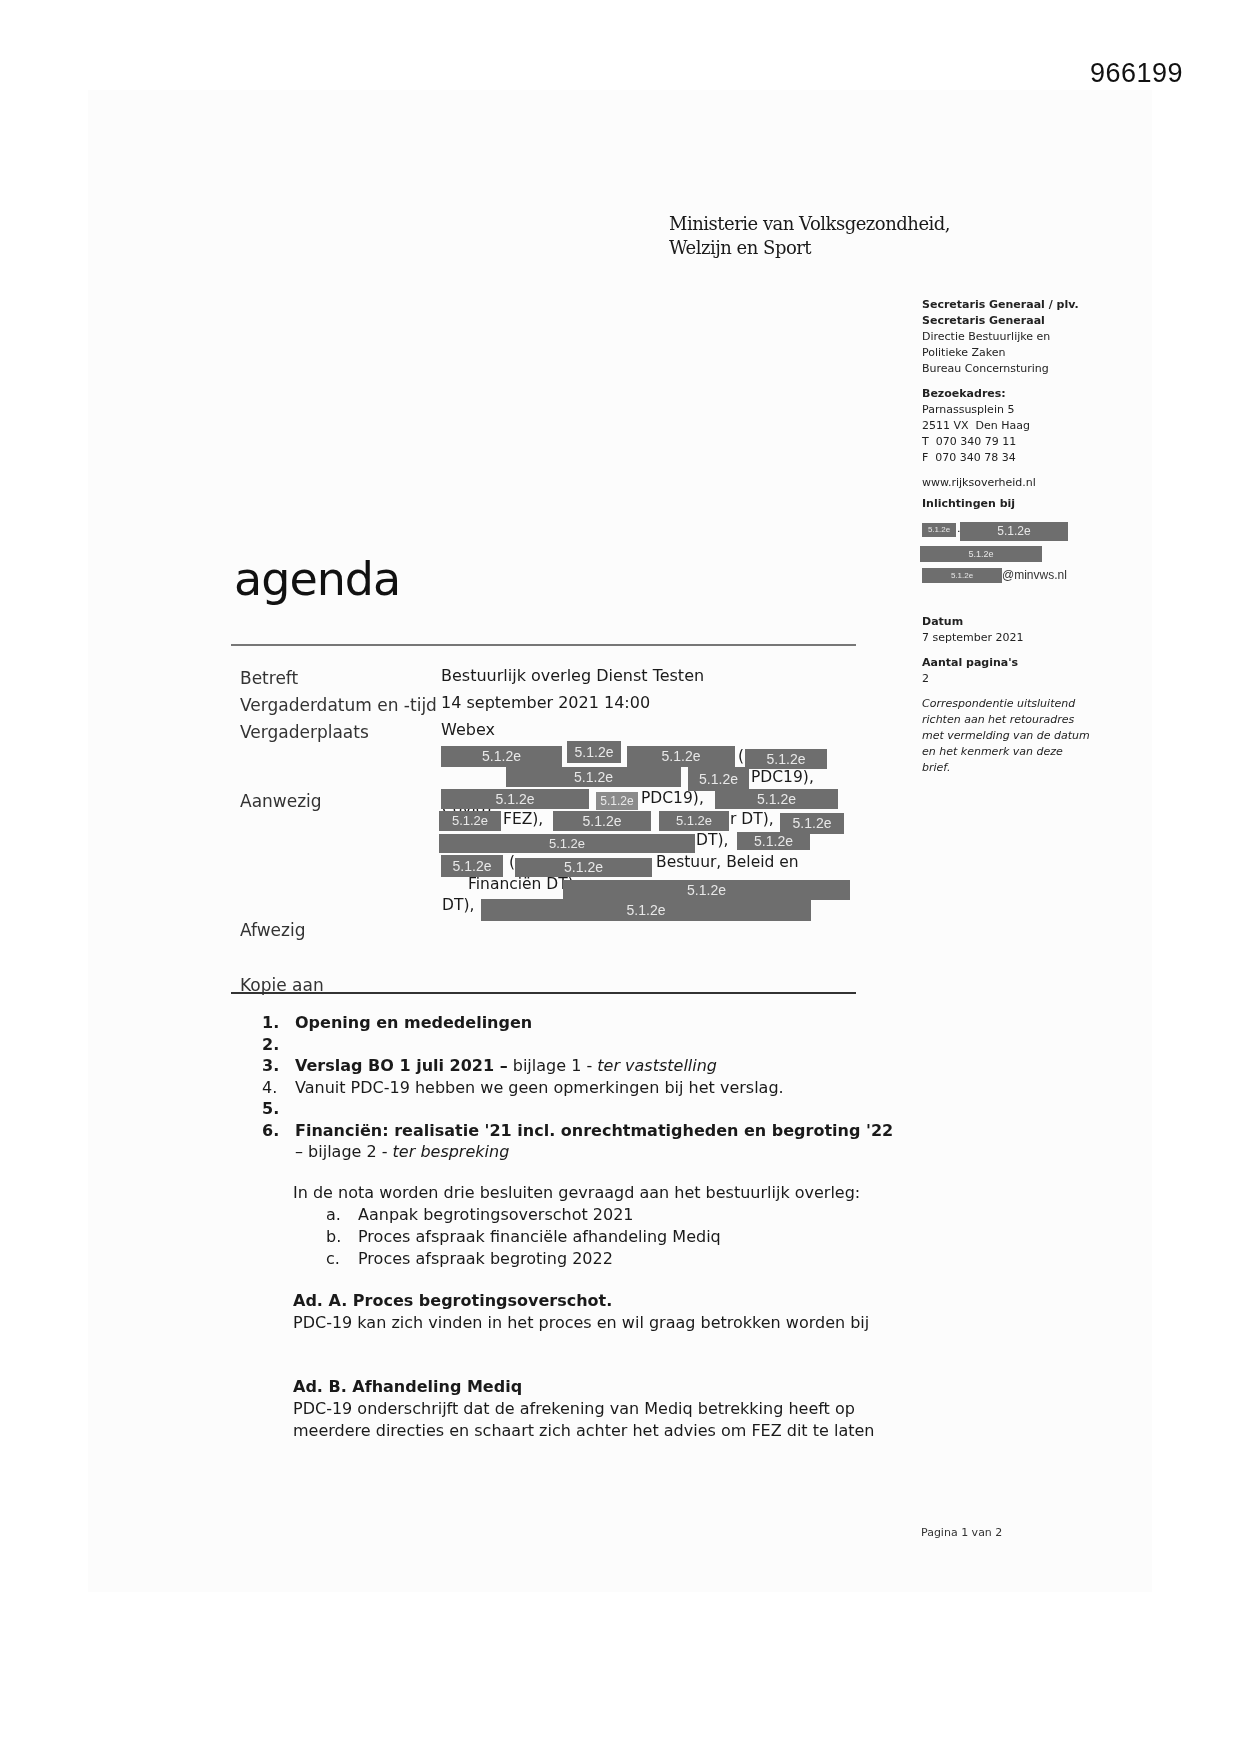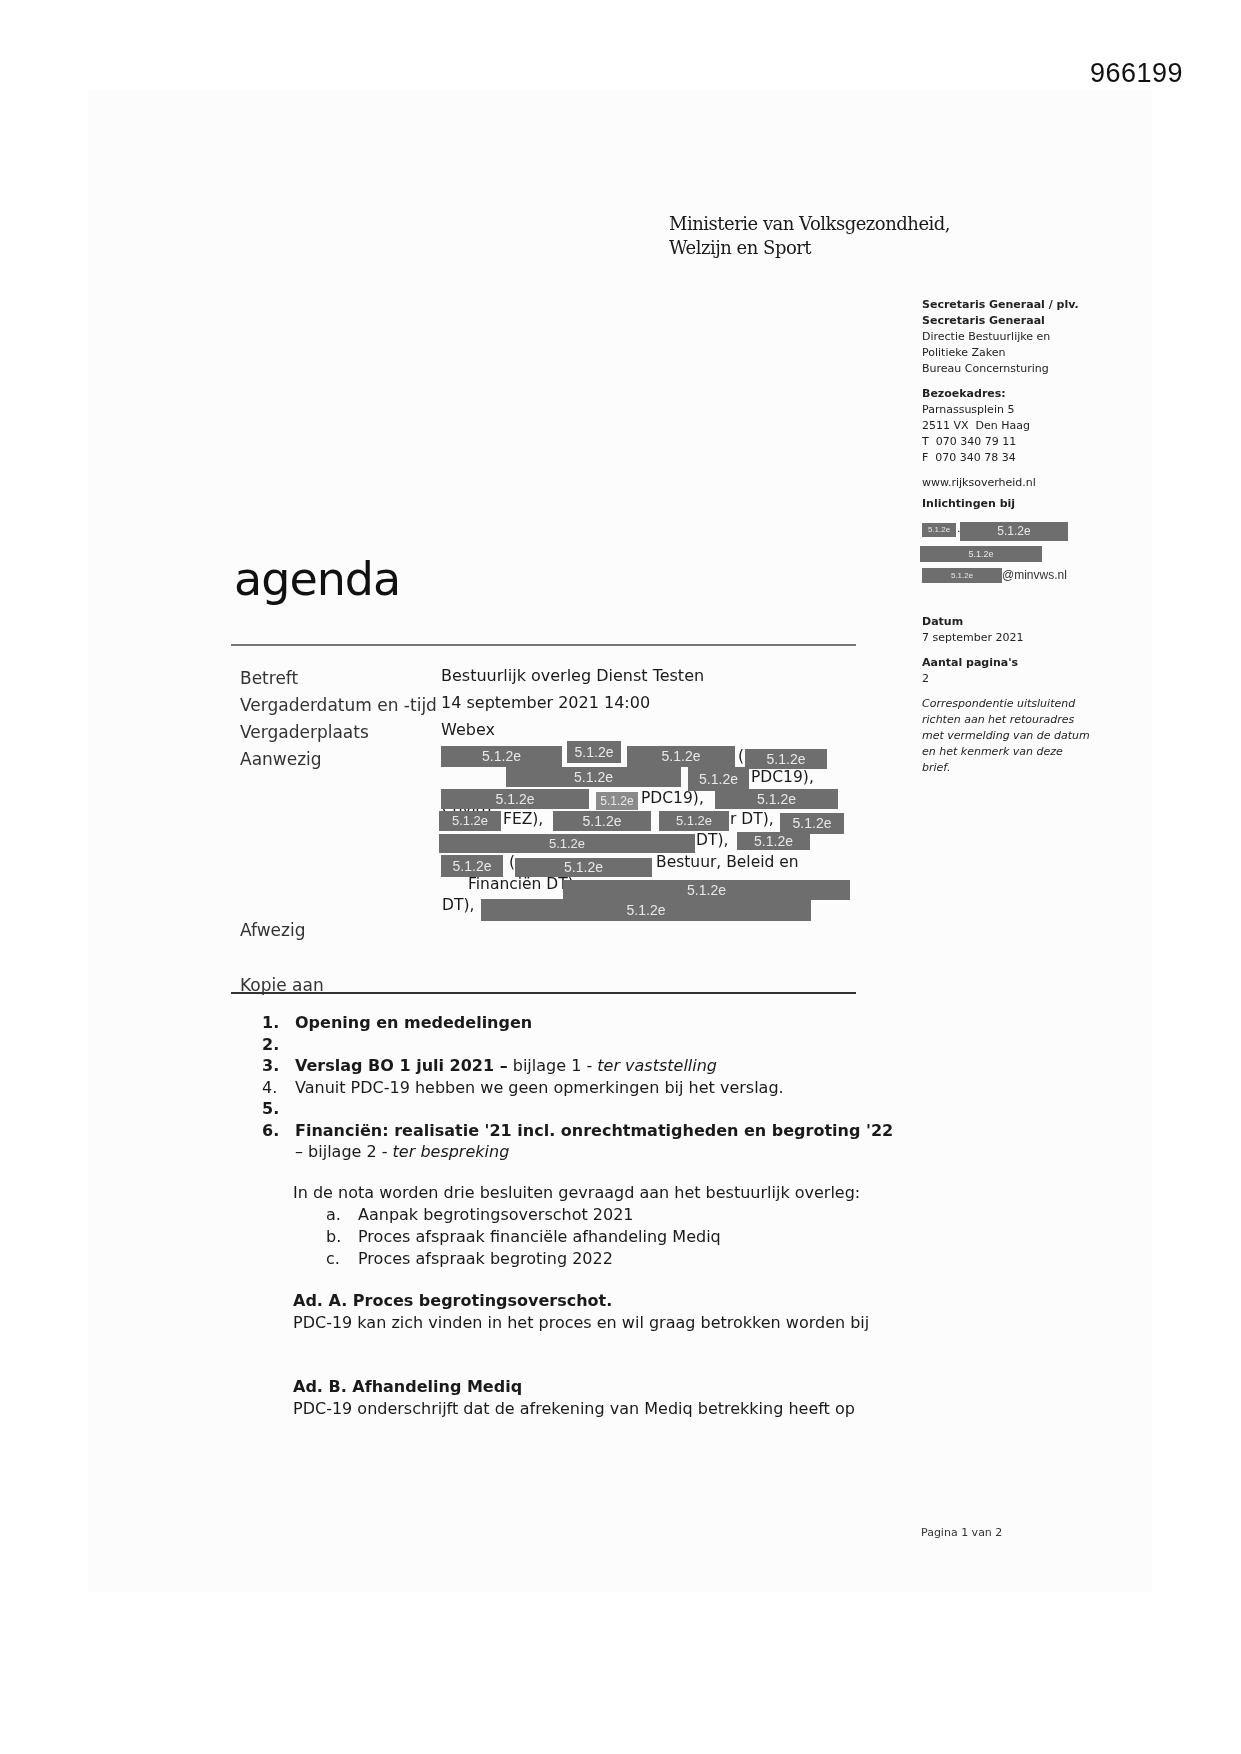--- a/index.html
+++ b/index.html
@@ -91,21 +91,21 @@
 
 <div class="title">agenda</div>
 <div class="rule" style="top:644px;"></div>
 
 <div class="field-label" style="top:668px;">Betreft</div>
 <div class="field-value" style="top:666px;">Bestuurlijk overleg Dienst Testen</div>
 <div class="field-label" style="top:695px;">Vergaderdatum en -tijd</div>
 <div class="field-value" style="top:693px;">14 september 2021 14:00</div>
 <div class="field-label" style="top:722px;">Vergaderplaats</div>
 <div class="field-value" style="top:720px;">Webex</div>
-<div class="field-label" style="top:749px;">Aanwezig</div>
+<div class="field-label" style="top:791px;">Aanwezig</div>
 
 <div class="redact" style="left:441px;top:746px;width:121px;height:21px;font-size:14px;line-height:21px;">5.1.2e</div>
 <div class="redact" style="left:567px;top:741px;width:54px;height:22px;font-size:14px;line-height:22px;">5.1.2e</div>
 <div class="redact" style="left:627px;top:746px;width:108px;height:21px;font-size:14px;line-height:21px;">5.1.2e</div>
 <div class="att-text" style="left:738px;top:747px;">(</div>
 <div class="redact" style="left:745px;top:749px;width:82px;height:20px;font-size:14px;line-height:20px;">5.1.2e</div>
 
 <div class="att-text" style="left:442px;top:800px;">Covid),</div>
 <div class="redact" style="left:506px;top:767px;width:175px;height:20px;font-size:14px;line-height:20px;">5.1.2e</div>
 <div class="redact" style="left:688px;top:767px;width:61px;height:24px;font-size:14px;line-height:24px;">5.1.2e</div>
@@ -192,15 +192,16 @@
 </div>
 
 <div class="body-block" style="top:1290px;">
   <div class="h">Ad. A. Proces begrotingsoverschot.</div>
   <div>PDC-19 kan zich vinden in het proces en wil graag betrokken worden bij</div>
 </div>
 
 <div class="body-block" style="top:1376px;">
   <div class="h">Ad. B. Afhandeling Mediq</div>
   <div>PDC-19 onderschrijft dat de afrekening van Mediq betrekking heeft op</div>
+  <div>meerdere directies en schaart zich achter het advies om FEZ dit te laten</div>
 </div>
 
 <div class="footer">Pagina 1 van 2</div>
 
 </body></html>

